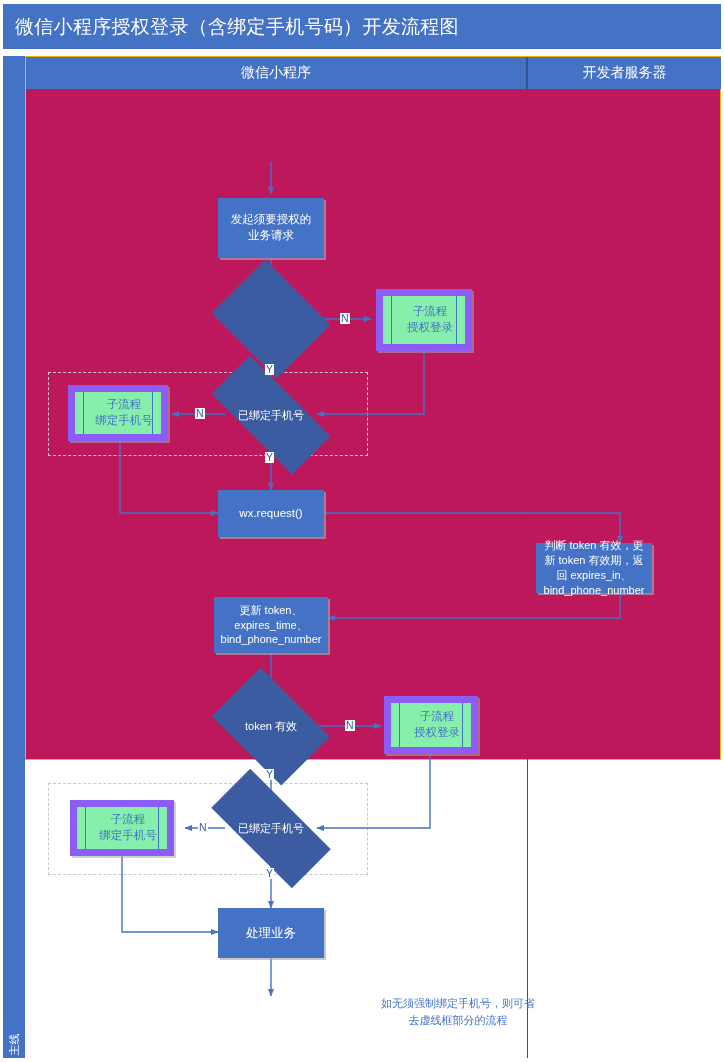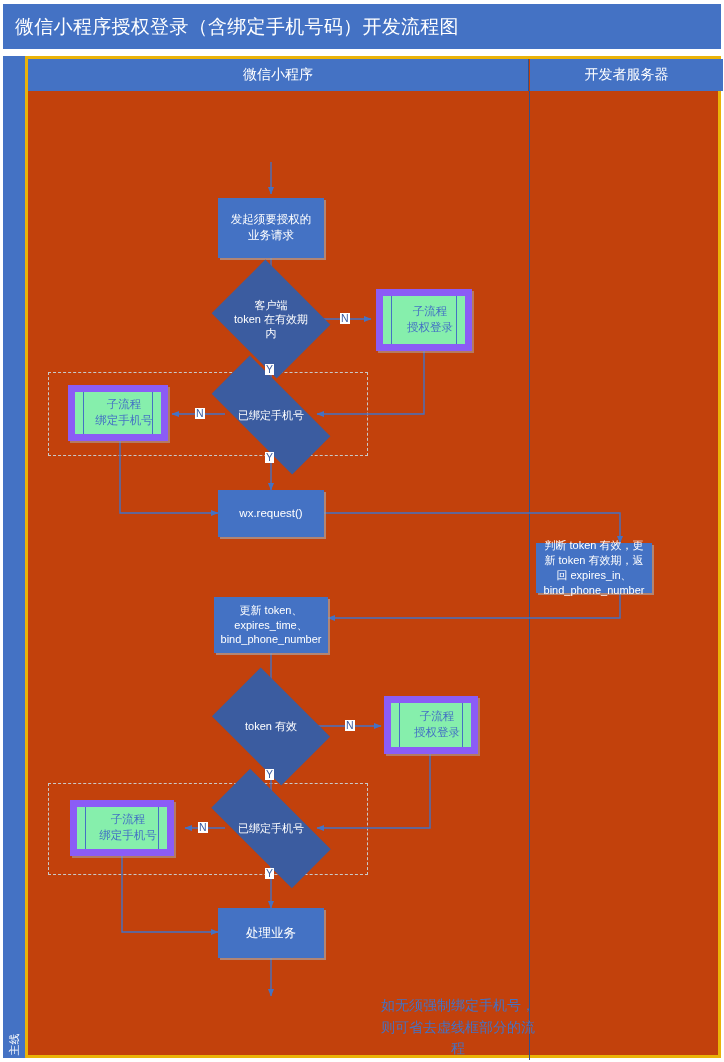--- a/index.html
+++ b/index.html
@@ -47,24 +47,24 @@
     font-size:11px;
     transform:rotate(-90deg);
     transform-origin:center center;
     white-space:nowrap;
   }
 
   
   #frame{
     position:absolute;
     left:25px; top:56px;
-    width:696px; height:1002px;
-    border:3px solid #eab308;
+    width:696px; height:704px;
+    border:1px solid #eab308;
     box-sizing:border-box;
-    background:#c2410c;
+    background:#be185d;
   }
 
   
   .col-header{
     position:absolute;
     top:0px; height:32px;
     background:#4472C4;
     color:#ffffff;
     font-size:14px;
     display:flex; align-items:center; justify-content:center;
@@ -169,21 +169,21 @@
     font-size:10.5px;
     background:#ffffff;
     padding:0 1px;
     line-height:1;
   }
 
   
   #note{
     position:absolute;
     color:#4472C4;
-    font-size:14px;
+    font-size:11px;
     text-align:center;
     line-height:1.55;
     width:160px;
   }
 </style>
 </head>
 <body>
 
 <div id="page">
 
@@ -254,23 +254,20 @@
     </g>
   </svg>
 
 
   <div class="node process" style="left:218px; top:198px; width:106px; height:60px; padding:0 10px;">
     <span>发起须要授权的业务请求</span>
   </div>
 
   <div class="node decision" style="left:225px; top:281px; width:92px; height:76px;">
     <div class="diamond-shape"></div>
-    <div class="label" style="white-space:pre-line;">客户端
-token 在有效期
-内</div>
   </div>
 
   <div class="node subprocess" style="left:376px; top:289px; width:96px; height:62px;">
     <span class="sub-inner" style="white-space:pre-line;">子流程
 授权登录</span>
   </div>
 
   <div class="node decision" style="left:214px; top:388px; width:114px; height:54px;">
     <div class="diamond-shape"></div>
     <div class="label" style="width:110%;">已绑定手机号</div>

